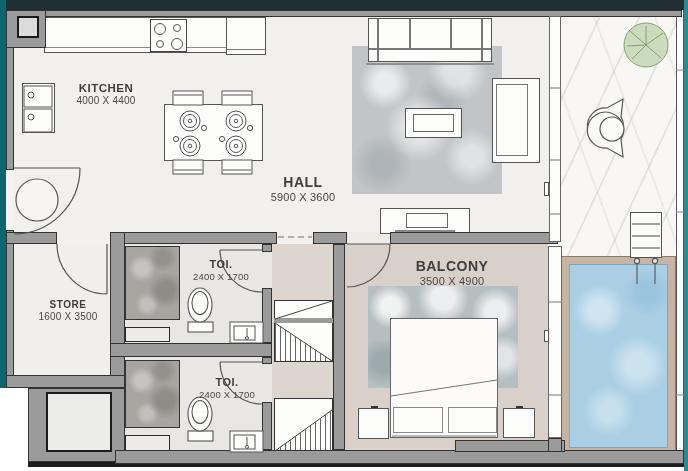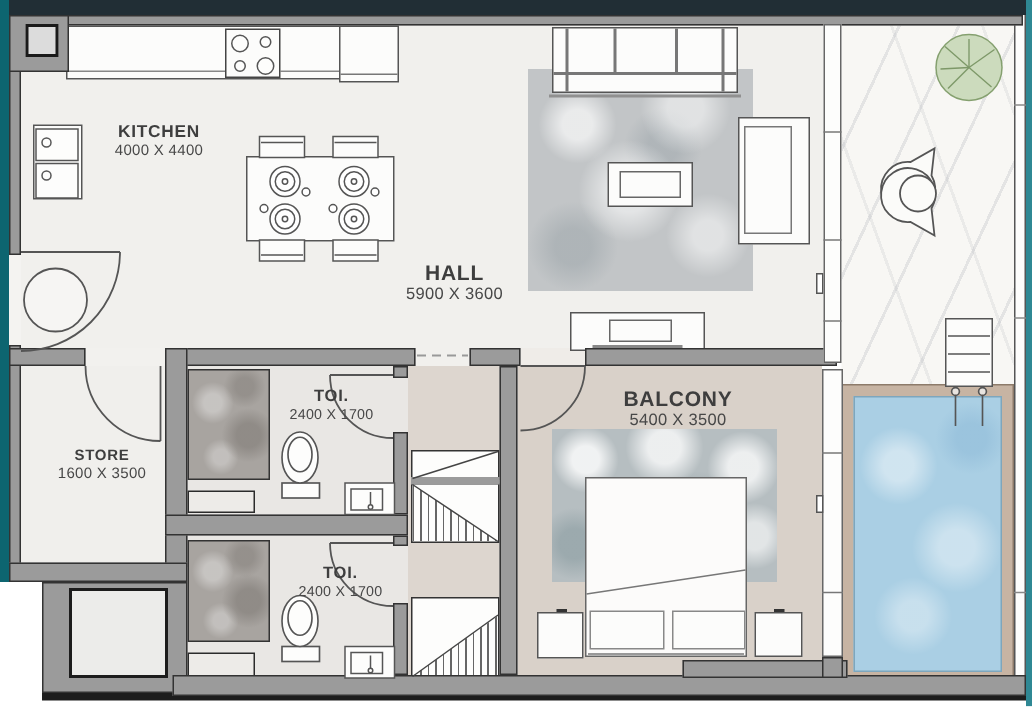--- a/index.html
+++ b/index.html
@@ -328,21 +328,21 @@
   <div class="label lab-kitchen" style="left:106px;top:94px;">
     <span class="nm">KITCHEN</span>
     <span class="dm">4000 X 4400</span>
   </div>
   <div class="label lab-hall" style="left:303px;top:188px;">
     <span class="nm">HALL</span>
     <span class="dm">5900 X 3600</span>
   </div>
   <div class="label lab-bedroom" style="left:452px;top:272px;">
     <span class="nm">BALCONY</span>
-    <span class="dm">5400 X 3500</span>
+    <span class="dm">3500 X 4900</span>
   </div>
   <div class="label lab-toi" style="left:221px;top:270px;">
     <span class="nm">TOI.</span>
     <span class="dm">2400 X 1700</span>
   </div>
   <div class="label lab-toi" style="left:227px;top:388px;">
     <span class="nm">TOI.</span>
     <span class="dm">2400 X 1700</span>
   </div>
   <div class="label lab-store" style="left:68px;top:310px;">

